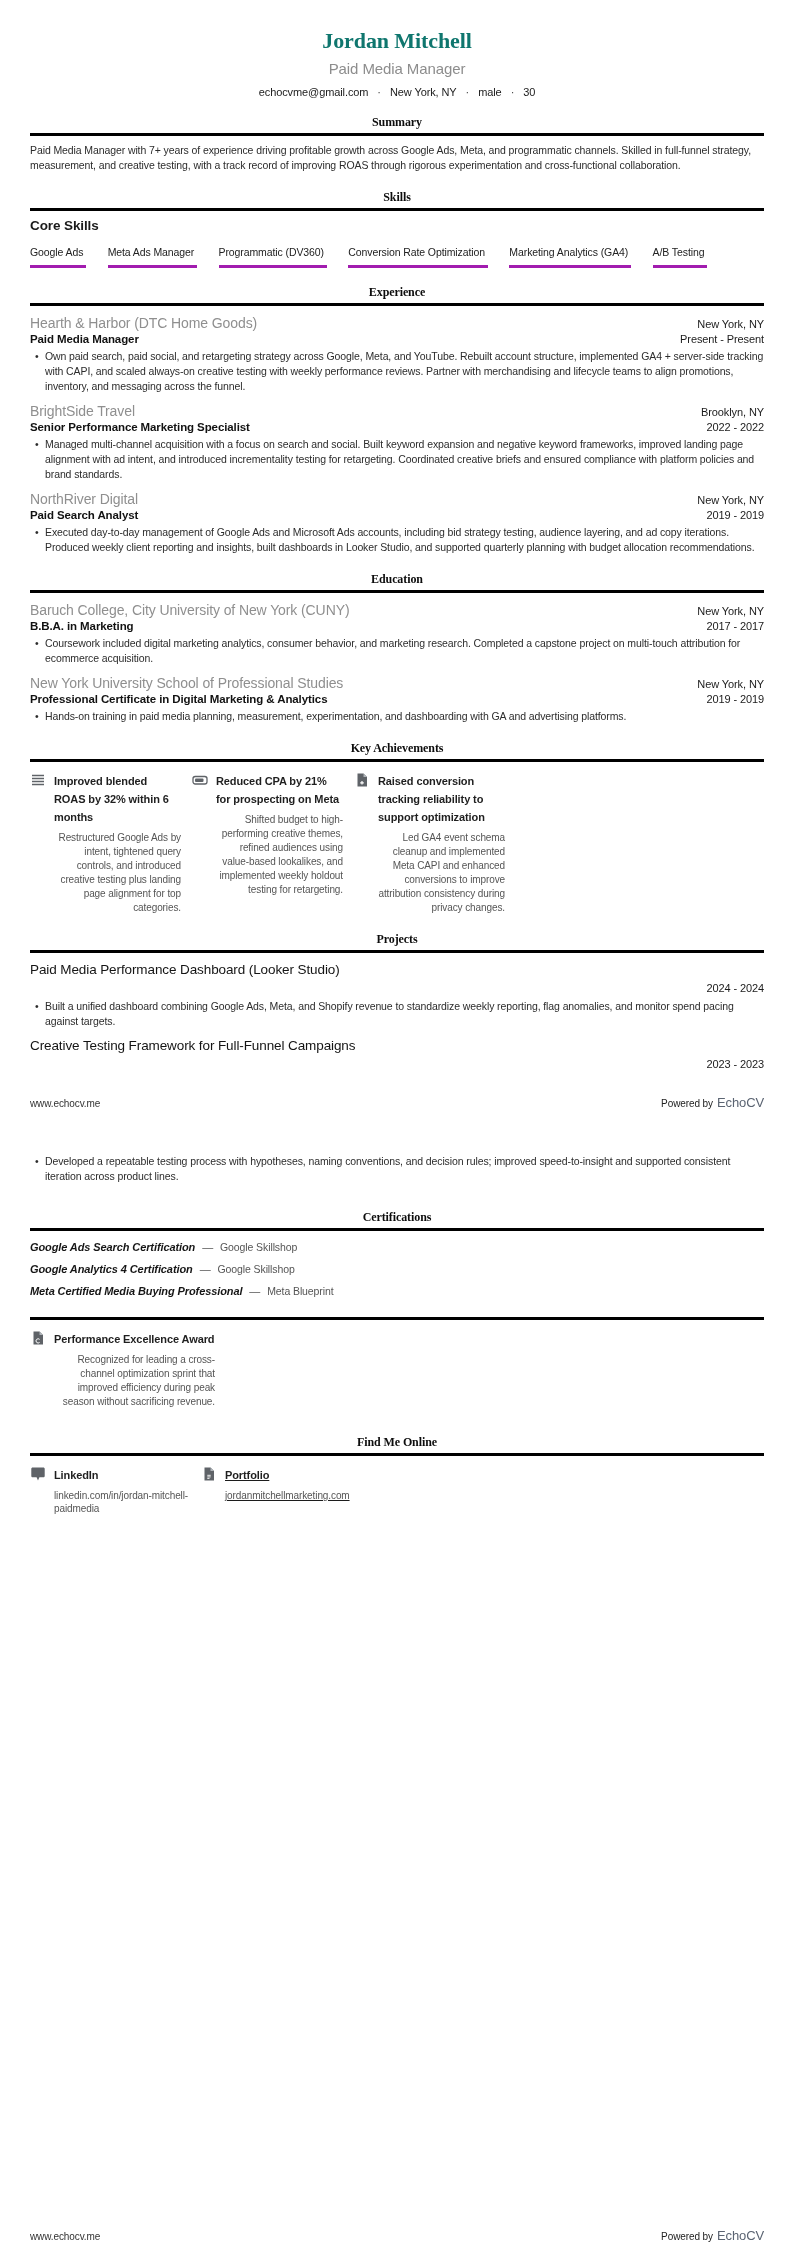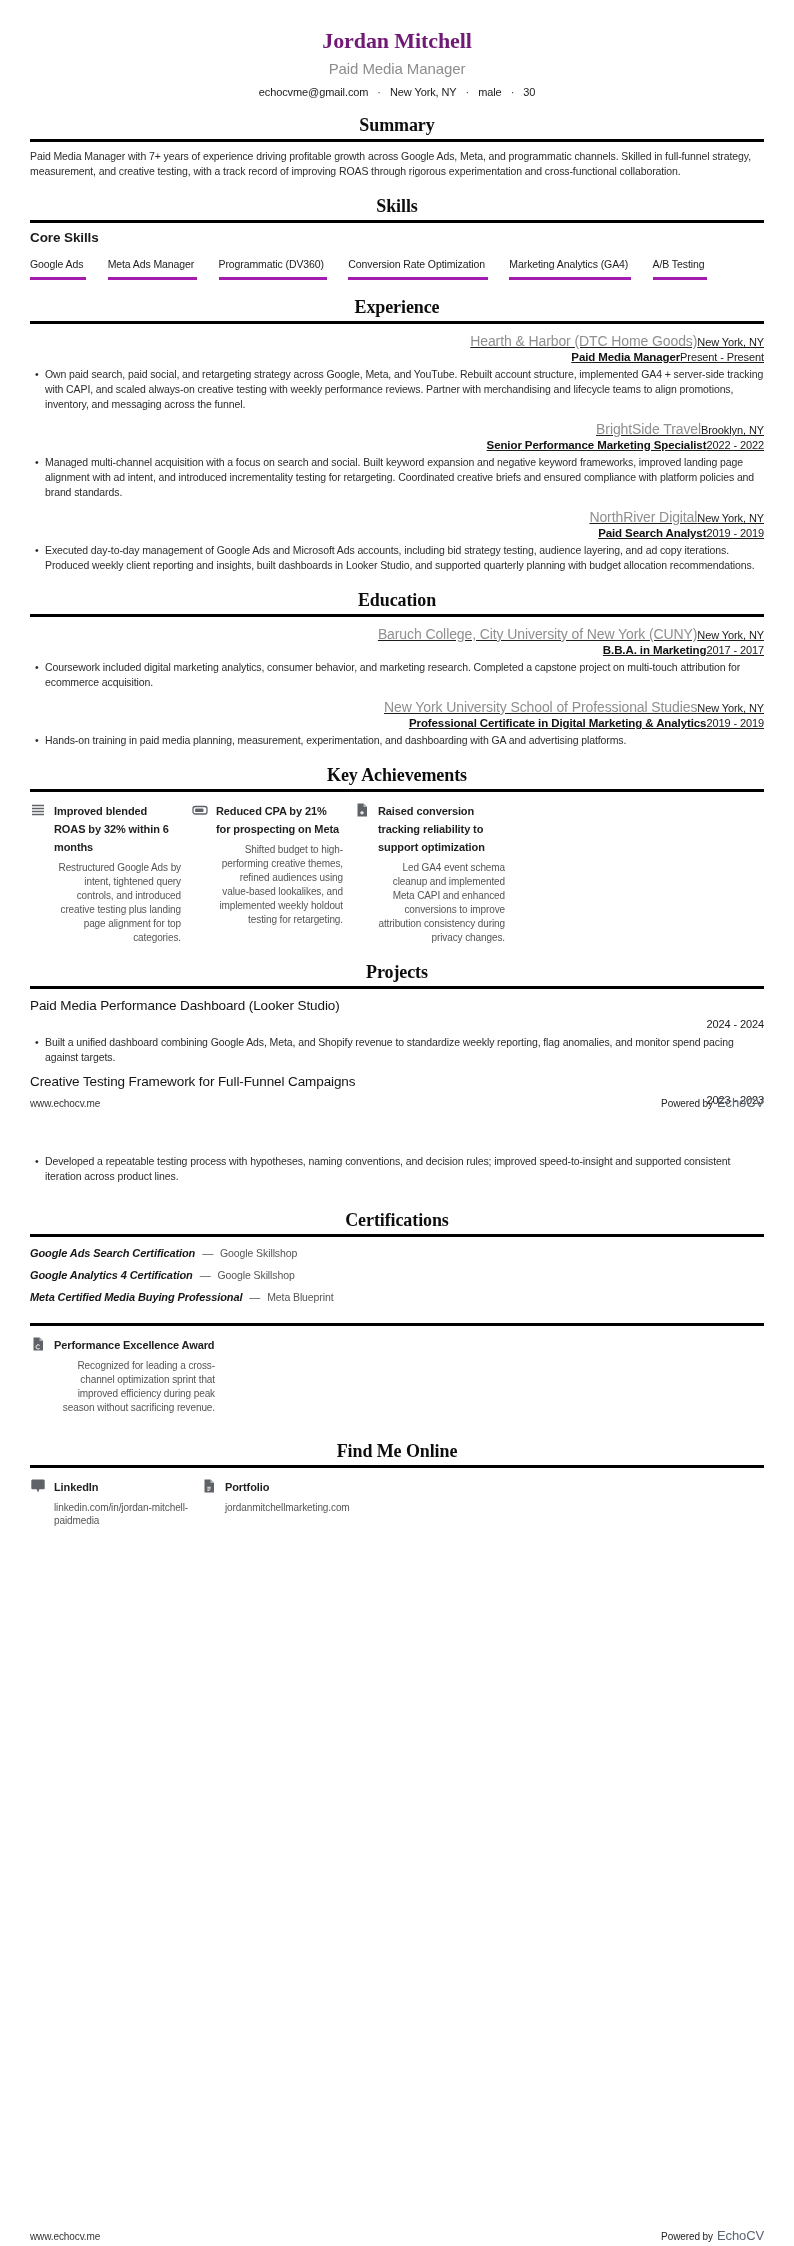--- a/index.html
+++ b/index.html
@@ -9,41 +9,41 @@
     width:794px; height:2246px;
     margin:0 auto;
     background:#ffffff;
     font-family:"Liberation Sans", sans-serif;
     color:#1c1c1c;
     letter-spacing:-0.1px;
   }
   .content { padding:28px 30px 0; }
 
   
-  .name   { font-family:"Liberation Serif", serif; font-weight:bold; font-size:22px; text-align:center; color:#701a75; margin-bottom:6px; }
+  .name   { font-family:"Liberation Serif", serif; font-weight:bold; font-size:22px; text-align:center; color:#0f766e; margin-bottom:6px; }
   .title  { font-size:15px; text-align:center; color:#8d8d8d; margin-bottom:9px; }
   .contact{ font-size:11px; text-align:center; color:#1b1b1b; }
   .contact span + span::before { content:"·"; margin:0 9px; color:#444; }
 
   
   .sec   { margin-top:17px; }
-  .sec-h { font-family:"Liberation Serif", serif; font-weight:bold; font-size:18px; text-align:center; color:#0d0d0d; }
+  .sec-h { font-family:"Liberation Serif", serif; font-weight:bold; font-size:12px; text-align:center; color:#0d0d0d; }
   .sec-rule { margin-top:3px; height:2px; border-top:2px solid #000; border-bottom:1px solid #000; }
 
   .body-txt { font-size:10.5px; line-height:15px; color:#2c2c2c; }
   .summary-txt { margin-top:7px; }
 
   
   .group-label { margin-top:7px; font-size:13.5px; font-weight:bold; color:#1a1a1a; }
   .skill-row { margin-top:9px; }
   .skill { display:inline-block; font-size:10.5px; color:#222; margin-right:17px; padding:0 3px 7px 0; border-bottom:3px solid #a21caf; }
 
   
   .xp { margin-top:9px; }
-  .xp-row { display:flex; justify-content:flex-end; align-items:baseline;text-decoration:underline; }
+  .xp-row { display:flex; justify-content:space-between; align-items:baseline; }
   .company { font-size:14px; color:#8f8f8f; }
   .loc     { font-size:11px; color:#1b1b1b; }
   .role    { font-size:11.5px; font-weight:bold; color:#121212; margin-top:2px; }
   .dates   { font-size:11px; color:#1b1b1b; }
   ul.bullets { margin:4px 0 0 5px; list-style:none; }
   ul.bullets li { position:relative; padding-left:10px; font-size:10.5px; line-height:15px; color:#2c2c2c; }
   ul.bullets li::before { content:"•"; position:absolute; left:0; top:0; color:#2c2c2c; }
 
   
   .card-row { display:flex; gap:11px; margin-top:9px; }
@@ -322,21 +322,21 @@
             <svg width="16" height="16" viewBox="0 0 16 16">
                 <path d="M2.6 1.5h10.8c.72 0 1.3.58 1.3 1.3v7.2c0 .72-.58 1.3-1.3 1.3H9.4L8 14.6l-1.4-3.3H2.6c-.72 0-1.3-.58-1.3-1.3V2.8c0-.72.58-1.3 1.3-1.3z" fill="#5f6368"></path>
               </svg>
           </span>
           <span>
             <span class="card-title">LinkedIn</span>
             <div class="card-url">linkedin.com/in/jordan-mitchell-paidmedia</div>
           </span>
         </div>
 
-        <div class="card" style="width:200px;">
+        <div class="card" style="width:200px;text-decoration:underline;">
           <span class="ic">
             <svg width="16" height="16" viewBox="0 0 16 16">
                 <path d="M3.5 1.5h6L13 5v9.5H3.5z" fill="#5f6368"></path>
                 <path d="M9.5 1.5V5H13z" fill="#aeb3b8"></path>
                 <path d="M6.3 9.3h3.4M6.3 10.9h3.4M6.3 12.4h2.2" stroke="#fff" stroke-width="0.9" fill="none"></path>
               </svg>
           </span>
           <span>
             <span class="card-title">Portfolio</span>
             <div class="card-url">jordanmitchellmarketing.com</div>

